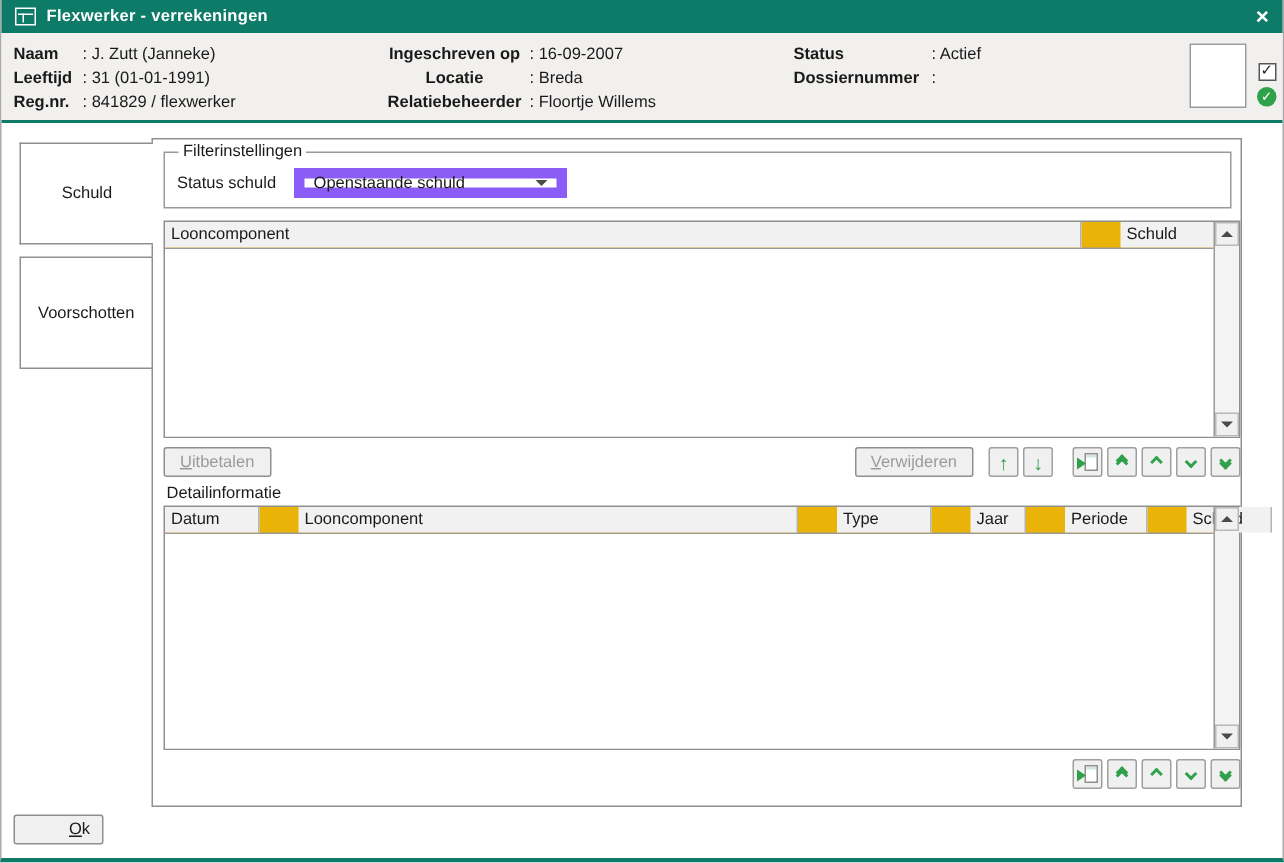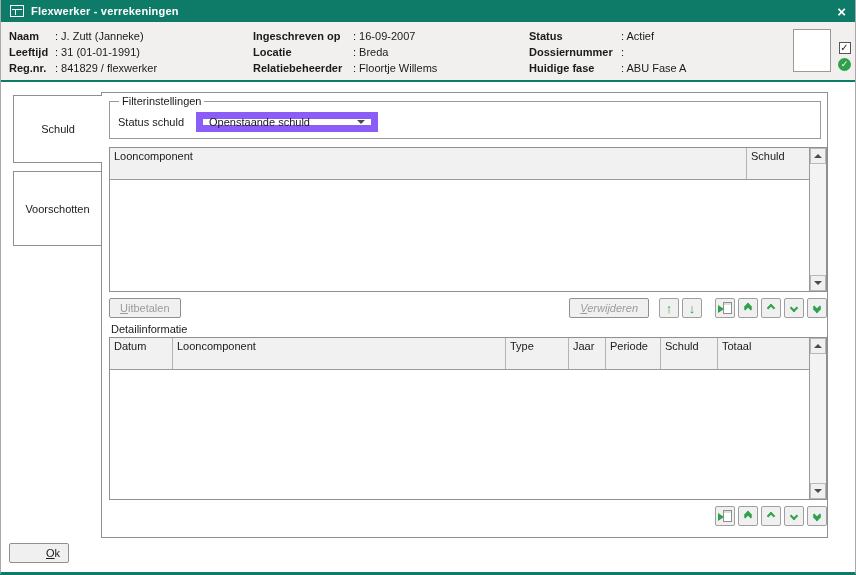--- a/index.html
+++ b/index.html
@@ -38,21 +38,21 @@
     background: #f1f0ee;
     border-bottom: 2px solid #0e7a68;
   }
   .hcol { position: absolute; top: 7px; display: flex; flex-direction: column; gap: 1px; }
   .hcol.c1 { left: 8px; }
   .hcol.c2 { left: 252px; }
   .hcol.c3 { left: 528px; }
   .hrow { display: flex; line-height: 15px; white-space: nowrap; }
   .hrow .hlabel { font-weight: bold; }
   .c1 .hlabel { width: 46px; }
-  .c2 .hlabel { width: 100px; }
+  .c2 .hlabel { width: 100px; text-align: center; }
   .c3 .hlabel { width: 92px; }
   .photo-box { position: absolute; right: 24px; top: 7px; width: 38px; height: 43px; background: #fff; border: 1px solid #9a9a9a; }
   .flags { position: absolute; right: 4px; top: 20px; display: flex; flex-direction: column; gap: 4px; align-items: center; }
   .checkbox { width: 12px; height: 12px; border: 1px solid #555; background: #fff; display: flex; align-items: center; justify-content: center; font-size: 10px; color: #1a1a1a; line-height: 1; }
   .status-ok { width: 13px; height: 13px; border-radius: 50%; background: #2fa14b; color: #fff; display: flex; align-items: center; justify-content: center; font-size: 9px; line-height: 1; }
 
   
   .tab {
     position: absolute; left: 12px; width: 89px;
     background: #fff; border: 1px solid #8f8f8f;
@@ -78,21 +78,21 @@
     padding: 0 6px; cursor: default;
   }
   .tri-down { width: 0; height: 0; border-left: 4px solid transparent; border-right: 4px solid transparent; border-top: 4px solid #4a4a4a; }
   .tri-up   { width: 0; height: 0; border-left: 4px solid transparent; border-right: 4px solid transparent; border-bottom: 4px solid #4a4a4a; }
 
   
   .table { position: absolute; border: 1px solid #8f8f8f; background: #fff; display: flex; }
   .t1 { left: 7px; top: 54px; width: 718px; height: 145px; }
   .t2 { left: 7px; top: 244px; width: 718px; height: 163px; }
   .table-main { flex: 1; display: flex; flex-direction: column; min-width: 0; }
-  .thead { display: flex; height: 32px; background: #eab308; border-bottom: 1px solid #9a9a9a; flex: 0 0 auto; }
+  .thead { display: flex; height: 18px; background: #eab308; border-bottom: 1px solid #9a9a9a; flex: 0 0 auto; gap: 26px; }
   .th { flex: 0 0 auto; padding: 2px 4px; background: #f1f1f1; border-right: 1px solid #b4b4b4; white-space: nowrap; overflow: hidden; }
   .th.grow { flex: 1 1 auto; }
   .th.last { border-right: none; }
   .w-schuld { width: 62px; }
   .w-datum { width: 63px; }
   .w-looncomp { width: 333px; }
   .w-type { width: 63px; }
   .w-jaar { width: 37px; }
   .w-periode { width: 55px; }
   .w-schuld2 { width: 57px; }
@@ -105,21 +105,21 @@
   .btn {
     height: 20px; padding: 0 10px;
     background: #f0f0f0; border: 1px solid #8f8f8f; border-radius: 2px;
     font-family: inherit; font-size: 11px; color: #1a1a1a; cursor: default;
   }
   .btn:disabled { color: #9b9b9b; text-align: right; }
   .accel { text-decoration: underline; }
   .btnrow { position: absolute; left: 7px; width: 718px; height: 20px; display: flex; align-items: center; gap: 3px; }
   .btnrow.r1 { top: 205px; }
   .btnrow.r2 { top: 413px; justify-content: flex-end; }
-  .push-right { margin-left: auto; font-style: italic; }
+  .push-right { margin-left: auto; }
   .iconbtn {
     width: 20px; height: 20px; padding: 0;
     background: #f0f0f0; border: 1px solid #9f9f9f; border-radius: 2px;
     display: flex; align-items: center; justify-content: center; cursor: default;
   }
   .iconbtn.sep { margin-left: 7px; }
   .icon-group { display: flex; gap: 3px; margin-left: 10px; }
   .arrow-glyph { color: #2fa14b; font-weight: bold; font-size: 13px; line-height: 1; }
   .icon-chevs { display: flex; flex-direction: column; align-items: center; justify-content: center; }
   .cu { width: 6px; height: 6px; border-left: 2px solid #2fa14b; border-top: 2px solid #2fa14b; transform: rotate(45deg); }
@@ -176,24 +176,20 @@
     </div>
     <div class="hcol c3">
       <div class="hrow">
           <span class="hlabel">Status</span>
           <span class="hvalue">: Actief</span>
         </div>
       <div class="hrow">
           <span class="hlabel">Dossiernummer</span>
           <span class="hvalue">:</span>
         </div>
-      <div class="hrow">
-          <span class="hlabel">Huidige fase</span>
-          <span class="hvalue">: ABU Fase A</span>
-        </div>
     </div>
     <div class="photo-box"></div>
     <div class="flags">
       <span class="checkbox">
           <span>✓</span>
         </span>
       <span class="status-ok">
           <span>✓</span>
         </span>
     </div>

